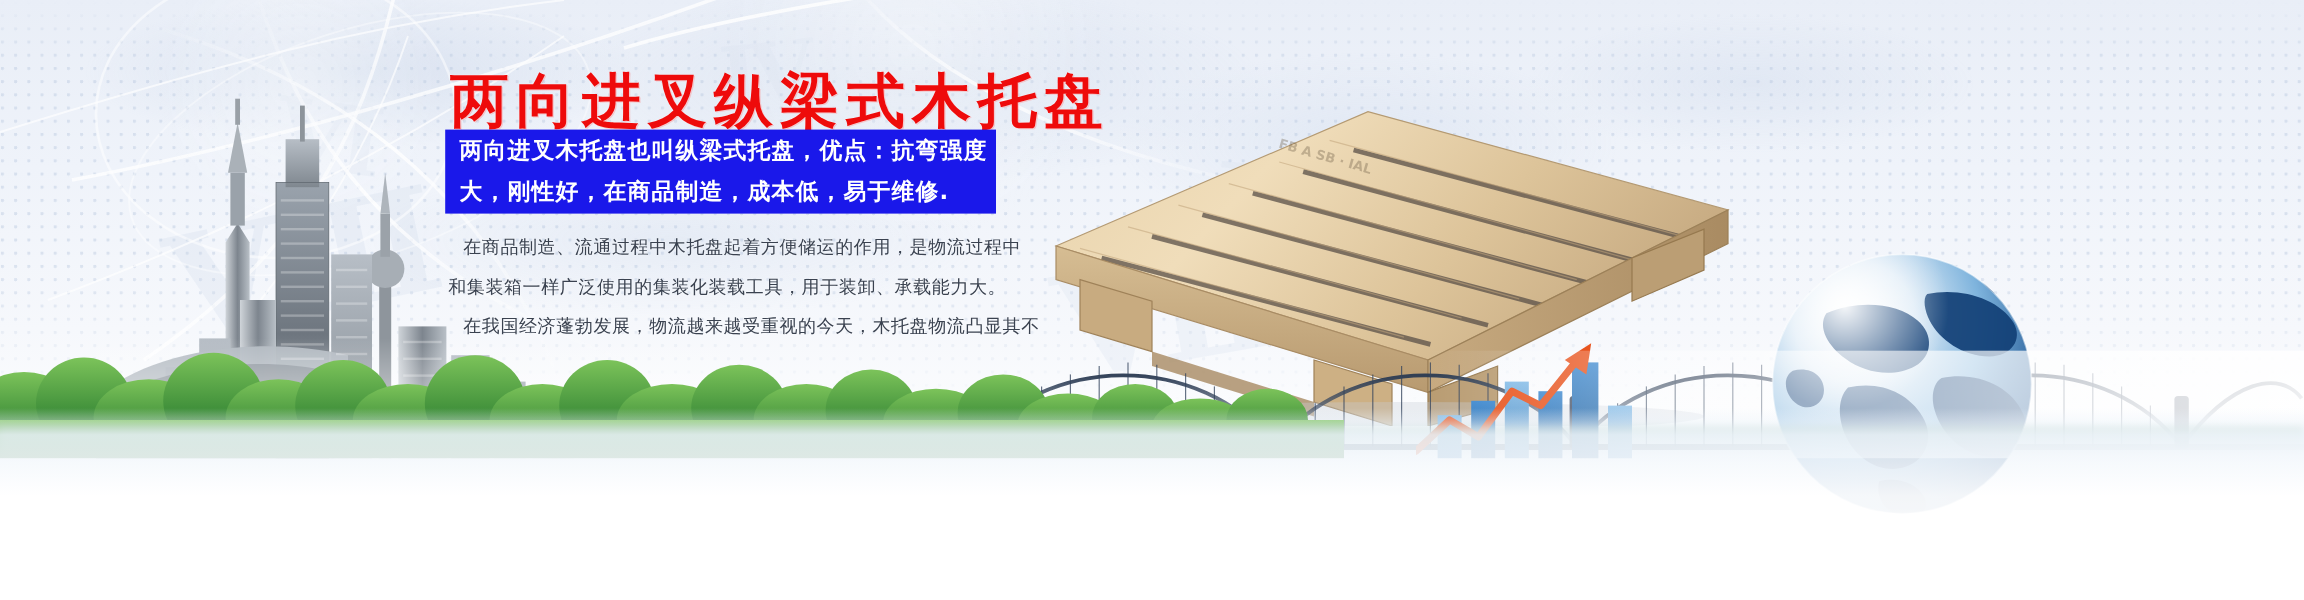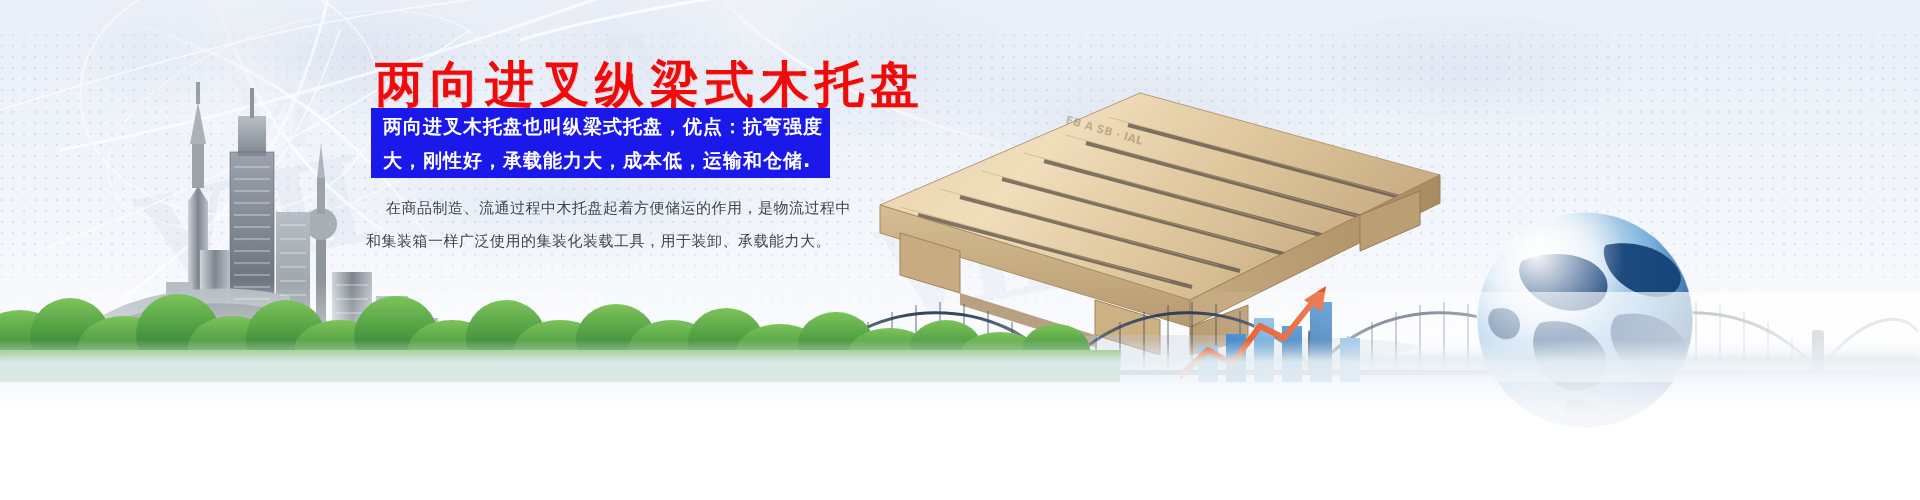--- a/index.html
+++ b/index.html
@@ -86,22 +86,23 @@
     color:#ffffff;font-weight:700;font-size:19px;line-height:34px;
     letter-spacing:1px;white-space:nowrap;
     font-family:"DejaVu Sans","Liberation Sans",sans-serif;
   }
   .body{
     position:absolute;left:366px;top:197px;width:480px;
   }
   .body p{
     margin:0 0 11px 0;color:#3a4250;font-size:15px;line-height:22px;
     letter-spacing:.5px;white-space:nowrap;
-    font-family:Liberation Sans, sans-serif;
+    font-family:Liberation Mono, monospace;
     text-shadow:0 0 2px rgba(255,255,255,.85);
+    text-align:center;
   }
   .body p.ind{text-indent:20px;}
 
   
   .pallet{position:absolute;left:840px;top:55px;width:620px;height:300px;}
   .globe{position:absolute;left:1470px;top:205px;width:230px;height:230px;}
   .bridge{position:absolute;left:800px;bottom:118px;width:1120px;height:110px;}
   .chart{position:absolute;left:1180px;bottom:118px;width:320px;height:110px;}
   svg{display:block;}
 </style>
@@ -452,21 +453,22 @@
     <rect x="0" y="0" width="1920" height="90" fill="url(#tfade)"></rect>
   </svg>
 
   <div class="waterline"></div>
   <div class="water"></div>
 
   <div class="title">两向进叉纵梁式木托盘</div>
 
   <div class="bluebox">
     <div class="bline">两向进叉木托盘也叫纵梁式托盘，优点：抗弯强度</div>
-    <div class="bline">大，刚性好，承载能力大，成本低，运输和仓储.</div>
+    <div class="bline">大，刚性好，在商品制造，成本低，易于维修.</div>
   </div>
 
   <div class="body">
     <p class="ind">在商品制造、流通过程中木托盘起着方便储运的作用，是物流过程中</p>
     <p>和集装箱一样广泛使用的集装化装载工具，用于装卸、承载能力大。</p>
+    <p class="ind">在我国经济蓬勃发展，物流越来越受重视的今天，木托盘物流凸显其不</p>
   </div>
 
 </div>
 
 </body></html>

